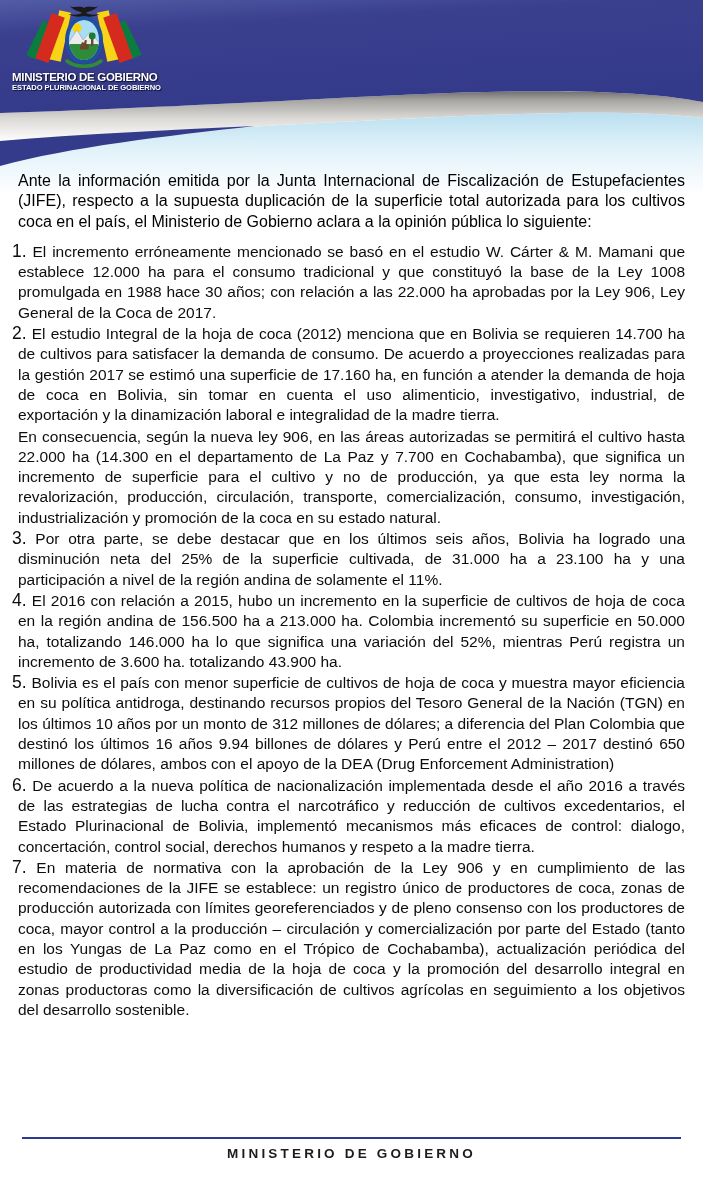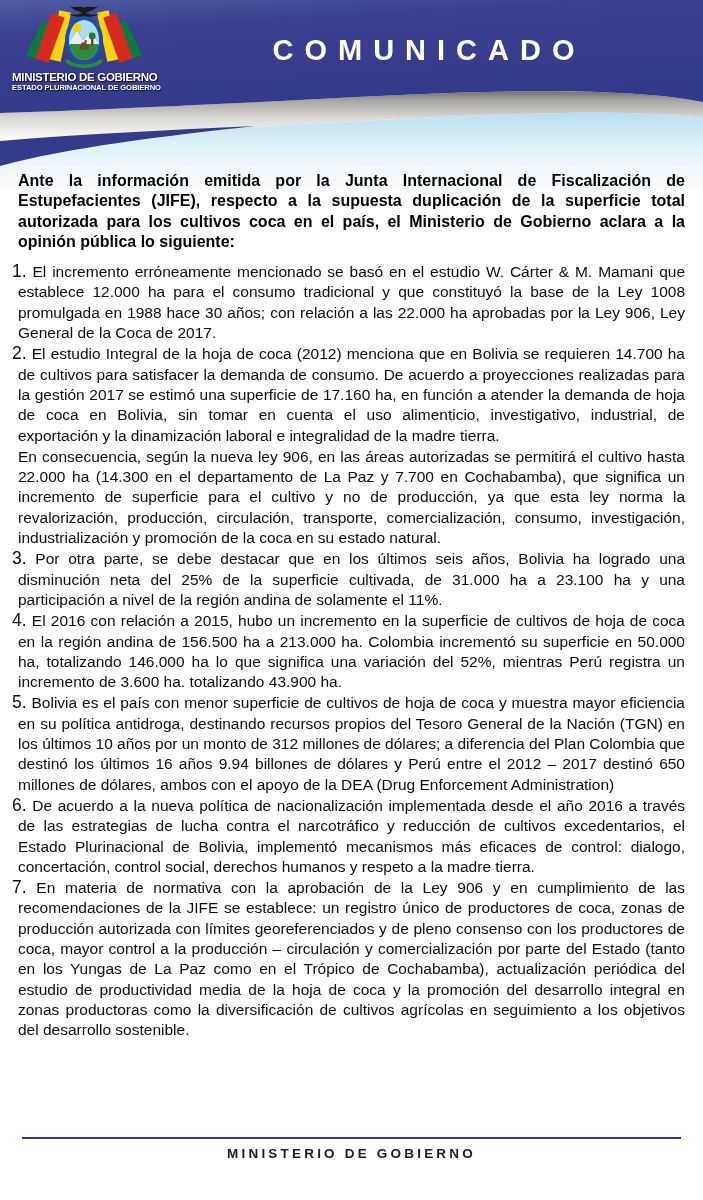--- a/index.html
+++ b/index.html
@@ -27,21 +27,21 @@
   .logo-line2{
     color:#ffffff;font-weight:700;font-size:7.6px;line-height:9px;
     letter-spacing:-0.1px;white-space:nowrap;
     text-shadow:1px 1px 1px rgba(10,10,40,0.9);
   }
   
   .content{
     position:absolute;top:171px;left:18px;width:667px;
     color:#0d0d0d;font-size:15.5px;line-height:20.3px;text-align:justify;
   }
-  .intro{margin:0 0 10px 0;font-weight:700;font-size:16px;color:#000;}
+  .intro{margin:0 0 10px 0;font-weight:400;font-size:16px;color:#000;}
   .para{margin:0 0 1px 0;}
   .num{font-size:17.5px;line-height:1;margin-left:-6px;}
   .num:empty{display:none;margin:0;}
   
   .footer-rule{
     position:absolute;left:22px;right:22px;top:1137px;height:2px;
   }
   .footer-text{
     position:absolute;top:1146px;left:0;width:100%;text-align:center;
     font-size:13.5px;font-weight:700;letter-spacing:3.2px;color:#1c1c1c;
@@ -110,21 +110,20 @@
         <path d="M43,39 L77,39 L77,56 L43,56 Z" fill="#2e8b3a"></path>
         <path d="M56,42 l2,-5 l2,0.8 l1,-3 l2,0.8 l-0.8,3 l3,1.4 l-1,4.5 l-8,0 Z" fill="#6b4a2b"></path>
         <rect x="67" y="32" width="2.4" height="9" fill="#6b4a2b"></rect>
         <circle cx="68.2" cy="31" r="3.4" fill="#1f7a34"></circle>
       </g>
     </svg>
     <div class="logo-line1">MINISTERIO DE GOBIERNO</div>
     <div class="logo-line2">ESTADO PLURINACIONAL DE GOBIERNO</div>
   </div>
 
-  <h1 class="page-title">COMUNICADO</h1>
 
   <main class="content">
     <p class="intro">Ante la información emitida por la Junta Internacional de Fiscalización de Estupefacientes (JIFE), respecto a la supuesta duplicación de la superficie total autorizada para los cultivos coca en el país, el Ministerio de Gobierno aclara a la opinión pública lo siguiente:</p>
 
     <p class="para"><span class="num">1.</span> <span>El incremento erróneamente mencionado se basó en el estudio W. Cárter &amp; M. Mamani que establece 12.000 ha para el consumo tradicional y que constituyó la base de la Ley 1008 promulgada en 1988 hace 30 años; con relación a las 22.000 ha aprobadas por la Ley 906, Ley General de la Coca de 2017.</span></p>
 
     <p class="para"><span class="num">2.</span> <span>El estudio Integral de la hoja de coca (2012) menciona que en Bolivia se requieren 14.700 ha de cultivos para satisfacer la demanda de consumo. De acuerdo a proyecciones realizadas para la gestión 2017 se estimó una superficie de 17.160 ha, en función a atender la demanda de hoja de coca en Bolivia, sin tomar en cuenta el uso alimenticio, investigativo, industrial, de exportación y la dinamización laboral e integralidad de la madre tierra.</span></p>
 
     <p class="para"> <span>En consecuencia, según la nueva ley 906, en las áreas autorizadas se permitirá el cultivo hasta 22.000 ha (14.300 en el departamento de La Paz y 7.700 en Cochabamba), que significa un incremento de superficie para el cultivo y no de producción, ya que esta ley norma la revalorización, producción, circulación, transporte, comercialización, consumo, investigación, industrialización y promoción de la coca en su estado natural.</span></p>
 

